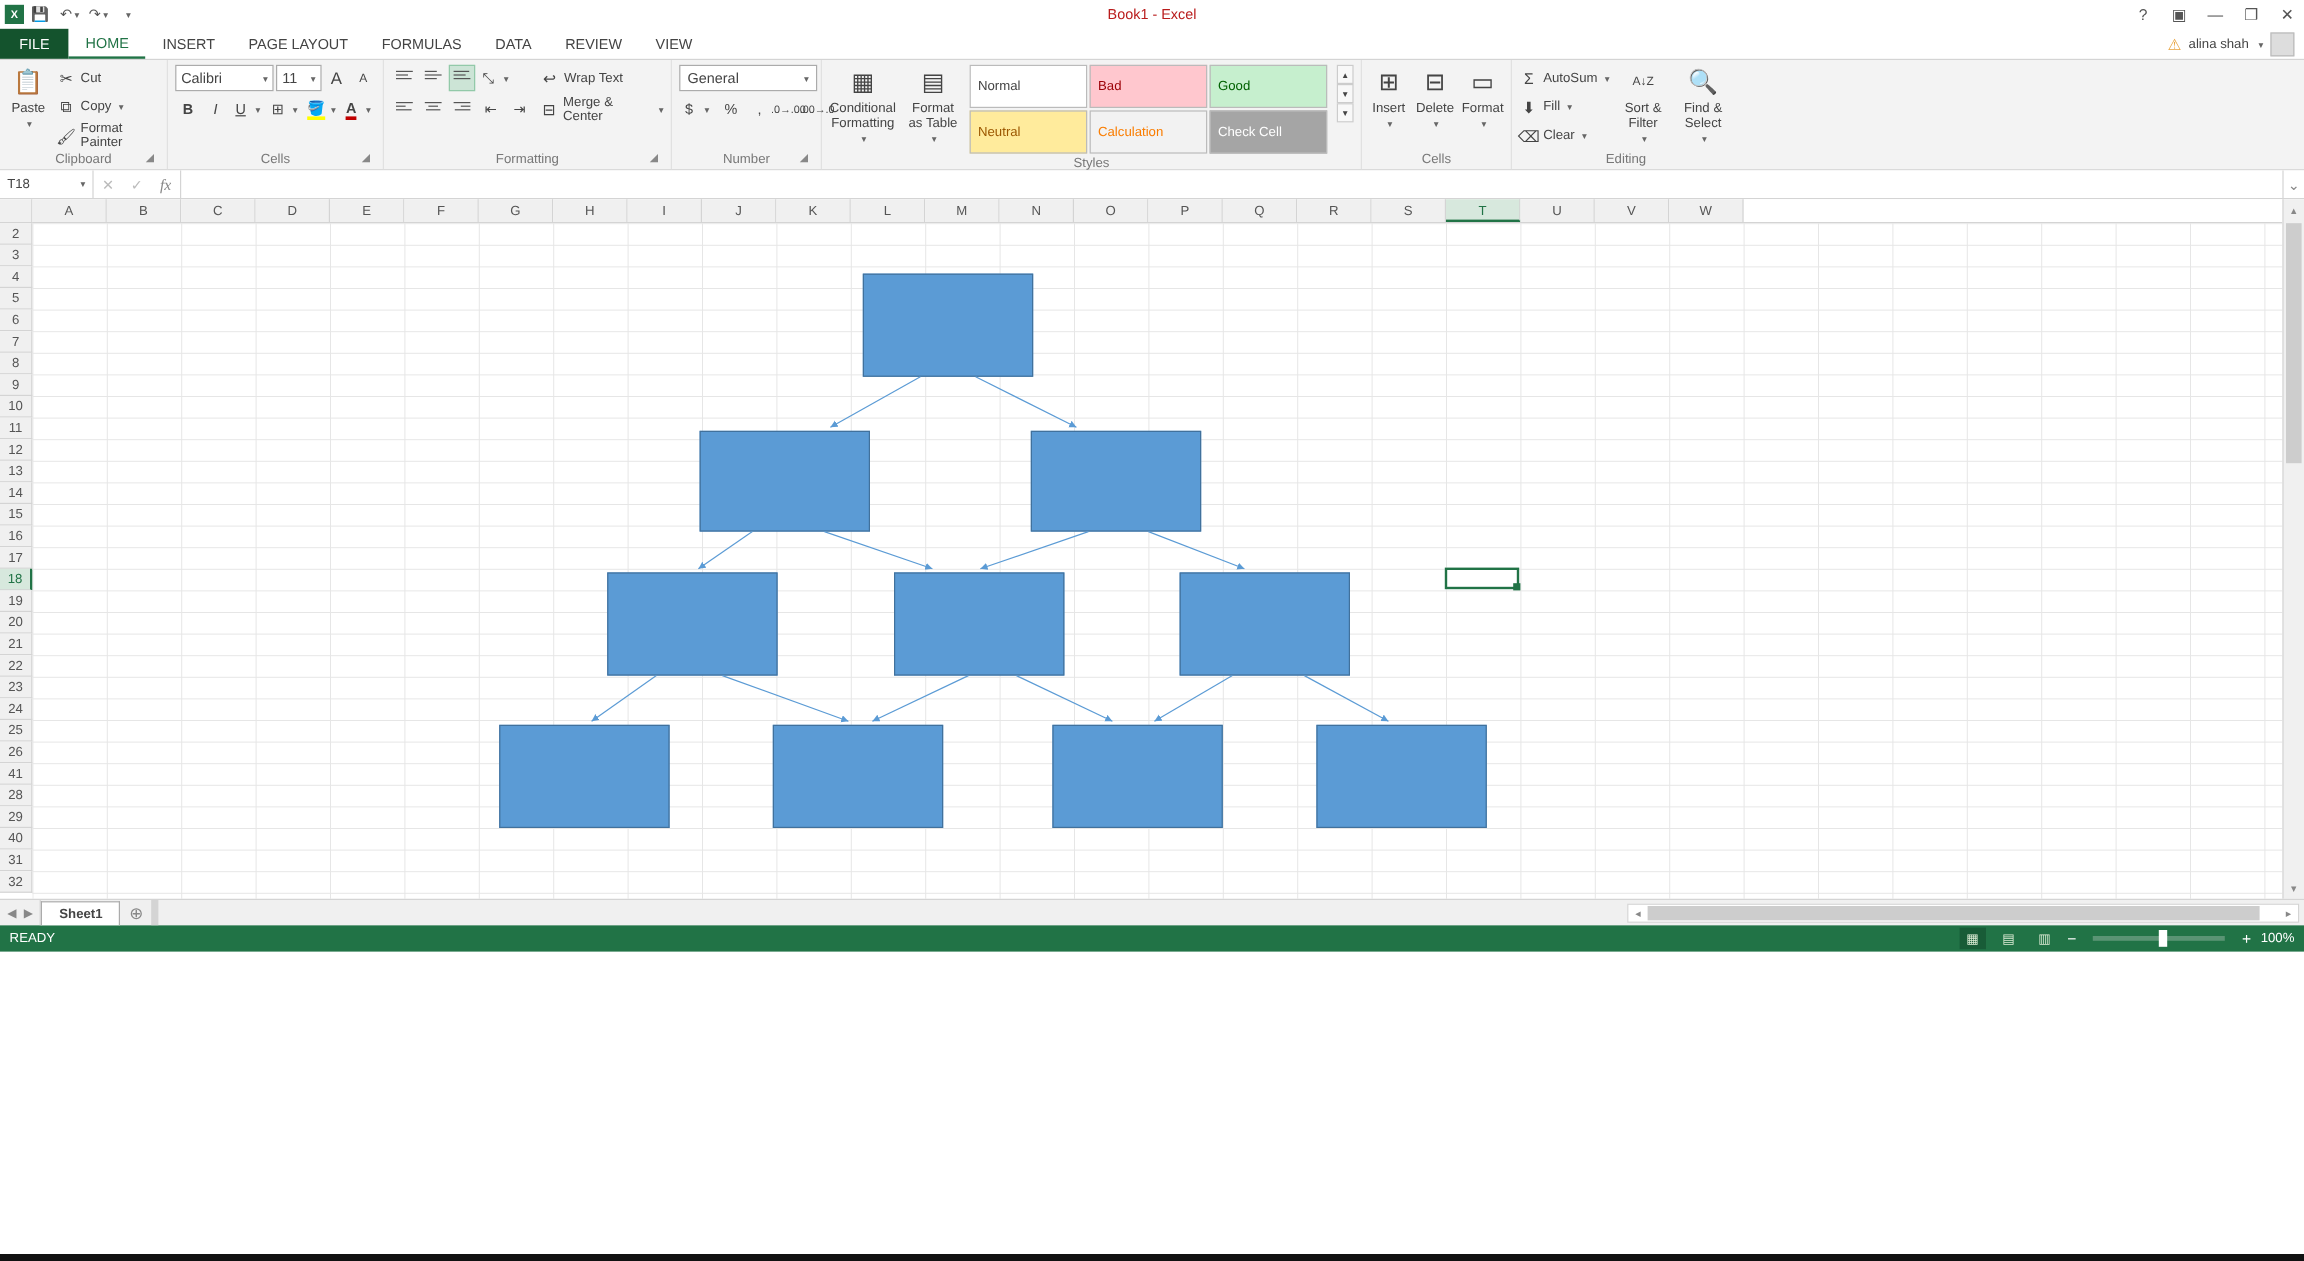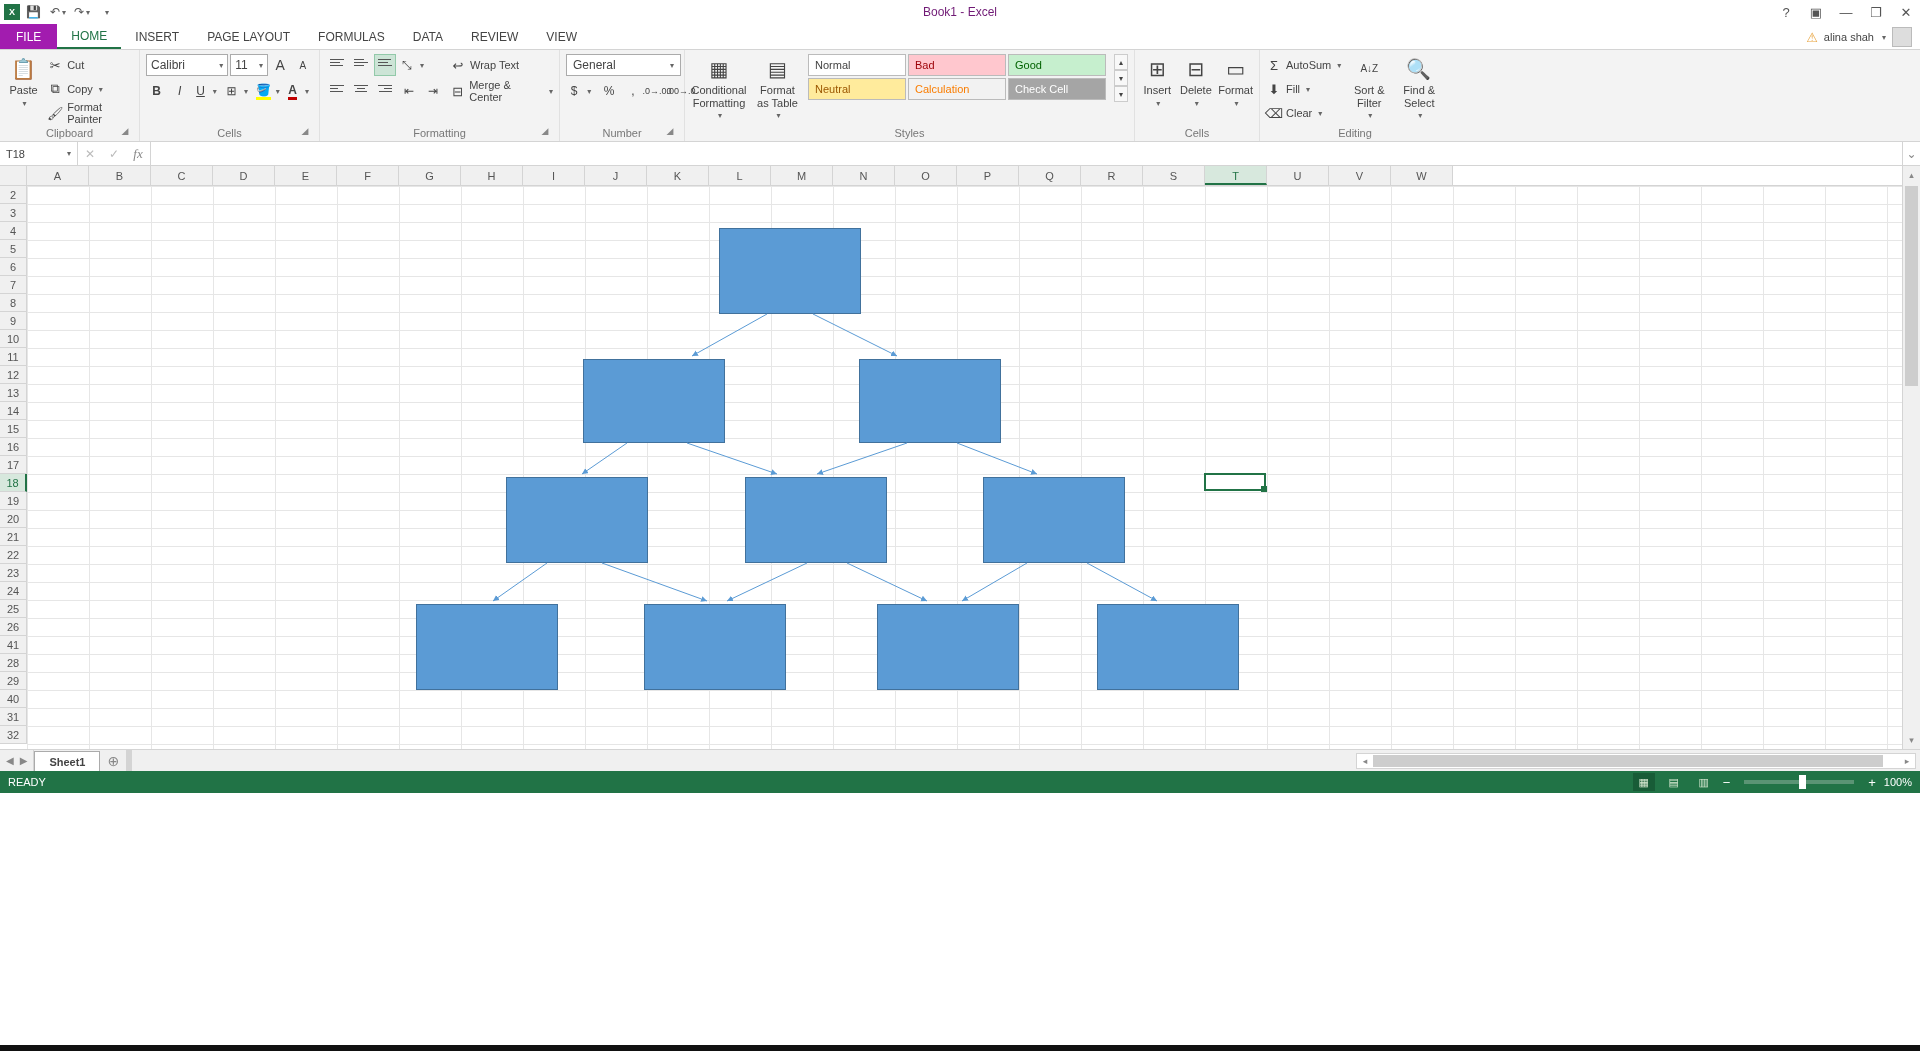--- a/index.html
+++ b/index.html
@@ -3,27 +3,27 @@
 <meta charset="utf-8">
 <style>
 * { margin: 0; padding: 0; box-sizing: border-box; font-family: "Segoe UI", Tahoma, sans-serif; }
 body { width: 1920px; height: 1051px; background: #fff; font-size: 12px; color: #444; overflow: hidden; }
 
 
 .titlebar { height: 24px; background: #fff; display: flex; align-items: center; position: relative; }
 .titlebar-left { display: flex; align-items: center; gap: 4px; padding-left: 4px; }
 .excel-icon { width: 16px; height: 16px; background: #217346; color: #fff; font-size: 9px; font-weight: bold; display: flex; align-items: center; justify-content: center; }
 .qat-btn { width: 20px; height: 20px; display: flex; align-items: center; justify-content: center; color: #555; cursor: pointer; }
-.title-center { position: absolute; left: 50%; transform: translateX(-50%); font-size: 12px; color: #701a75; }
+.title-center { position: absolute; left: 50%; transform: translateX(-50%); font-size: 12px; color: #b91c1c; }
 .titlebar-right { position: absolute; right: 4px; display: flex; align-items: center; gap: 10px; }
 .win-btn { width: 20px; height: 20px; display: flex; align-items: center; justify-content: center; color: #555; cursor: pointer; font-size: 13px; }
 
 
 .tabs-row { height: 26px; background: #fff; display: flex; align-items: stretch; border-bottom: 1px solid #d4d4d4; position: relative; }
-.tab-file { background: #a21caf; color: #fff; padding: 0 16px; display: flex; align-items: center; font-size: 12px; cursor: pointer; }
+.tab-file { background: #14532d; color: #fff; padding: 0 16px; display: flex; align-items: center; font-size: 12px; cursor: pointer; }
 .tab { padding: 0 14px; display: flex; align-items: center; font-size: 12px; color: #444; cursor: pointer; }
 .tab.active { color: #217346; border-bottom: 2px solid #217346; }
 .user-area { position: absolute; right: 8px; top: 0; height: 26px; display: flex; align-items: center; gap: 6px; font-size: 11px; color: #444; }
 .warn-icon { color: #e8a33d; font-size: 13px; }
 .avatar { width: 20px; height: 20px; background: #ddd; border: 1px solid #bbb; }
 
 
 .ribbon { height: 92px; background: #f3f3f3; border-bottom: 1px solid #d4d4d4; display: flex; }
 .group { border-right: 1px solid #e1e1e1; display: flex; flex-direction: column; padding: 4px 6px 2px; position: relative; }
 .group-body { flex: 1; display: flex; align-items: flex-start; gap: 6px; }
@@ -45,21 +45,21 @@
 
 .align-btn { width: 22px; height: 22px; display: flex; align-items: center; justify-content: center; cursor: pointer; }
 .align-btn.active { background: #cce4d6; border: 1px solid #92c9a9; }
 .align-ico { width: 14px; height: 12px; display: flex; flex-direction: column; gap: 2px; }
 .align-ico span { height: 1px; background: #555; }
 
 
 .num-select { width: 115px; height: 22px; border: 1px solid #ababab; background: #fff; display: flex; align-items: center; padding: 0 6px; justify-content: space-between; cursor: pointer; font-size: 12px; }
 
 
-.style-cell { width: 98px; height: 22px; border: 1px solid #bbb; display: flex; align-items: center; padding: 0 6px; font-size: 11px; cursor: pointer; }
+.style-cell { width: 98px; height: 36px; border: 1px solid #bbb; display: flex; align-items: center; padding: 0 6px; font-size: 11px; cursor: pointer; }
 .style-grid { display: grid; grid-template-columns: repeat(3, 98px); gap: 2px; }
 .gallery-scroll { display: flex; flex-direction: column; margin-left: 2px; }
 .gs-btn { width: 14px; height: 16px; border: 1px solid #ccc; background: #f8f8f8; display: flex; align-items: center; justify-content: center; font-size: 8px; cursor: pointer; }
 
 
 .formula-bar { height: 24px; border-bottom: 1px solid #d4d4d4; display: flex; align-items: stretch; background: #fff; }
 .name-box { width: 78px; border-right: 1px solid #d4d4d4; display: flex; align-items: center; padding: 0 6px; font-size: 11px; justify-content: space-between; }
 .fb-btns { display: flex; align-items: center; border-right: 1px solid #d4d4d4; }
 .fb-btn { width: 24px; height: 100%; display: flex; align-items: center; justify-content: center; color: #bbb; cursor: pointer; font-size: 12px; }
 .fx-label { font-style: italic; color: #888; font-family: "Times New Roman", serif; font-size: 13px; }

